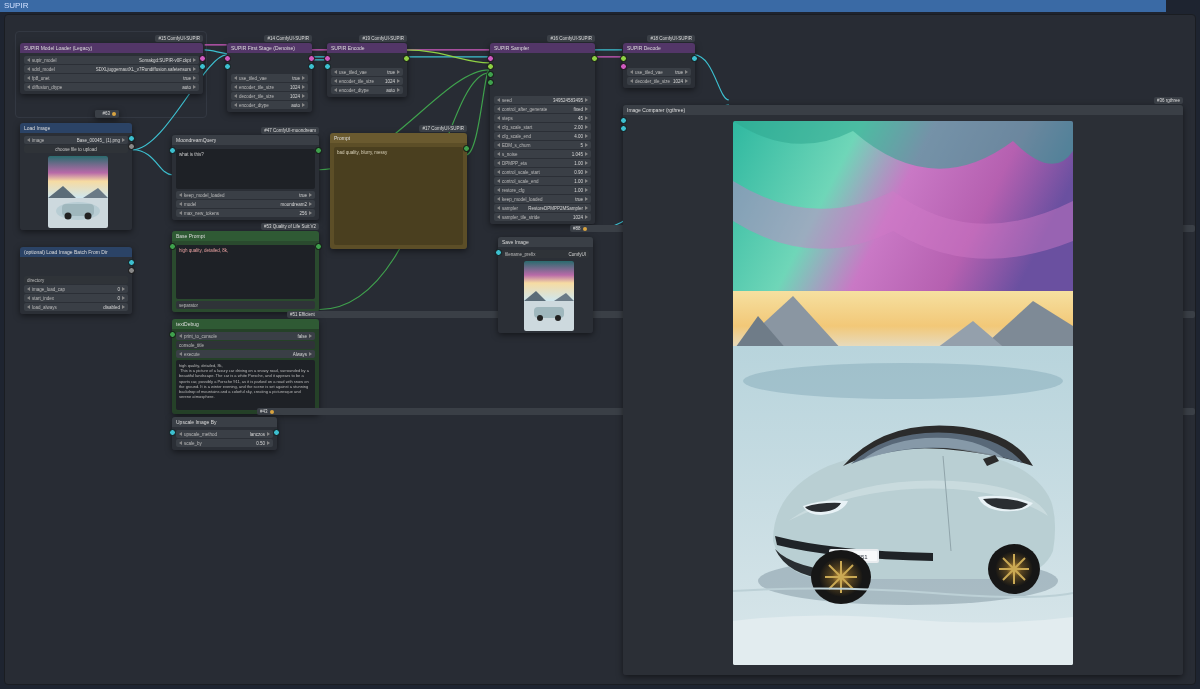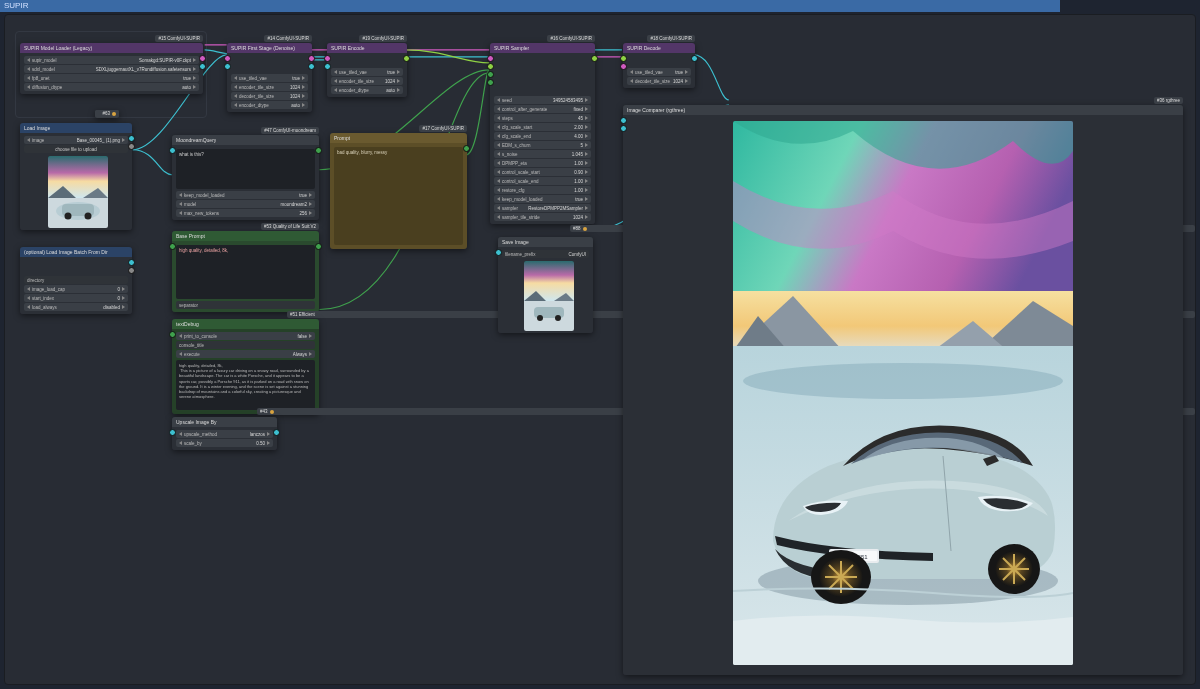--- a/index.html
+++ b/index.html
@@ -1,17 +1,17 @@
 <!DOCTYPE html>
 <html><head>
 <meta charset="utf-8">
 <style>
   html,body{margin:0;padding:0;width:1200px;height:689px;background:#202225;font-family:Arial,Helvetica,sans-serif;overflow:hidden}
   .app{position:relative;width:1200px;height:689px;background:#1e2430}
-  .titlebar{position:absolute;left:0;top:0;width:1060px;height:12px;background:#3a6aa5;color:#d0e0ff;font-size:8px;line-height:12px;padding-left:4px;box-sizing:border-box}
+  .titlebar{position:absolute;left:0;top:0;width:1166px;height:12px;background:#3a6aa5;color:#d0e0ff;font-size:8px;line-height:12px;padding-left:4px;box-sizing:border-box}
   .canvas{position:absolute;left:4px;top:14px;right:4px;bottom:4px;background:#282c34;border:1px solid #1a1d22;border-radius:4px;overflow:hidden}
 
   
   .node{position:absolute;border-radius:3px;box-shadow:0 2px 6px rgba(0,0,0,.5);font-size:5px;color:#c8c8c8}
   .node .hdr{height:10px;line-height:10px;padding:0 4px;border-radius:3px 3px 0 0;display:flex;justify-content:space-between;font-size:5px;color:#ddd}
   .node .hdr .left{overflow:hidden;white-space:nowrap}
   .node .body{padding:2px 4px;border-radius:0 0 3px 3px}
   .row{display:flex;align-items:center;height:8px;margin:1px 0;background:#3a3f46;border-radius:2px;padding:0 3px;font-size:4.5px}
   .row .lab{flex:1;color:#bcbcbc;white-space:nowrap;overflow:hidden}
   .row .val{color:#d8d8d8;white-space:nowrap;overflow:hidden;text-align:right;padding-left:3px}

